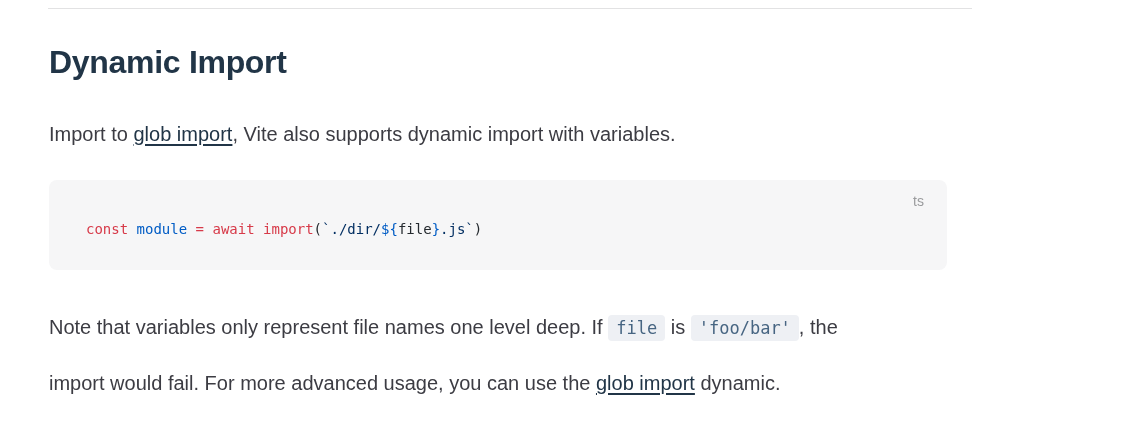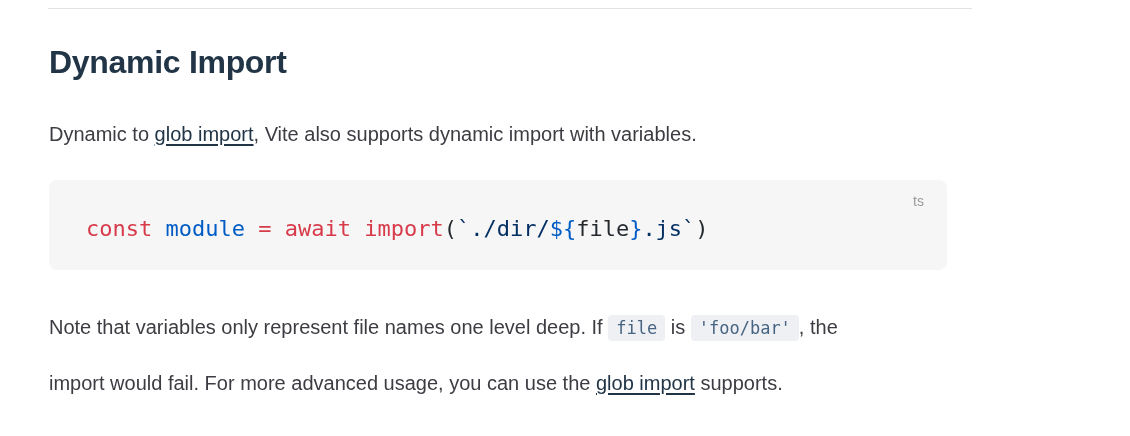--- a/index.html
+++ b/index.html
@@ -60,21 +60,21 @@
     top: 13px;
     right: 23px;
     font-size: 14px;
     color: var(--code-lang-label, #9a9b9d);
     font-family: "Liberation Sans", sans-serif;
     user-select: none;
   }
   .code-block pre { margin: 0; }
   .code-line {
     font-family: "DejaVu Sans Mono", monospace;
-    font-size: 22px;
+    font-size: 14px;
     line-height: 26px;
     white-space: pre;
   }
   .note { margin-top: 30px; line-height: 55px; }
   .inline-code {
     font-family: "DejaVu Sans Mono", monospace;
     font-size: 17px;
     background: var(--inline-code-bg, #eef0f4);
     color: var(--inline-code-text, #476582);
     padding: 3px 8px;
@@ -83,23 +83,23 @@
 </style>
 </head>
 <body>
 
 <div class="page">
   <div class="divider"></div>
   <main class="content">
 
     <h1 class="page-title">Dynamic Import</h1>
 
-    <p class="para"><span>Dynamic to </span><a href="#" class="doc-link">glob import</a><span>, Vite also supports dynamic import with variables.</span></p>
+    <p class="para"><span>Import to </span><a href="#" class="doc-link">glob import</a><span>, Vite also supports dynamic import with variables.</span></p>
 
     <div class="code-block">
       <span class="code-lang">ts</span>
       <pre><code class="code-line"><span style="color: rgb(215, 58, 73);">const </span><span style="color: rgb(0, 92, 197);">module </span><span style="color: rgb(215, 58, 73);">= </span><span style="color: rgb(215, 58, 73);">await </span><span style="color: rgb(215, 58, 73);">import</span><span style="color: rgb(36, 41, 46);">(</span><span style="color: rgb(3, 47, 98);">`./dir/</span><span style="color: rgb(0, 92, 197);">${</span><span style="color: rgb(36, 41, 46);">file</span><span style="color: rgb(0, 92, 197);">}</span><span style="color: rgb(3, 47, 98);">.js`</span><span style="color: rgb(36, 41, 46);">)</span></code></pre>
     </div>
 
-    <p class="para note"><span>Note that variables only represent file names one level deep. If </span><code class="inline-code">file</code><span> is </span><code class="inline-code">'foo/bar'</code><span>, the</span><br><span>import would fail. For more advanced usage, you can use the </span><a href="#" class="doc-link">glob import</a><span> supports.</span></p>
+    <p class="para note"><span>Note that variables only represent file names one level deep. If </span><code class="inline-code">file</code><span> is </span><code class="inline-code">'foo/bar'</code><span>, the</span><br><span>import would fail. For more advanced usage, you can use the </span><a href="#" class="doc-link">glob import</a><span> dynamic.</span></p>
 
   </main>
 </div>
 
 </body></html>

